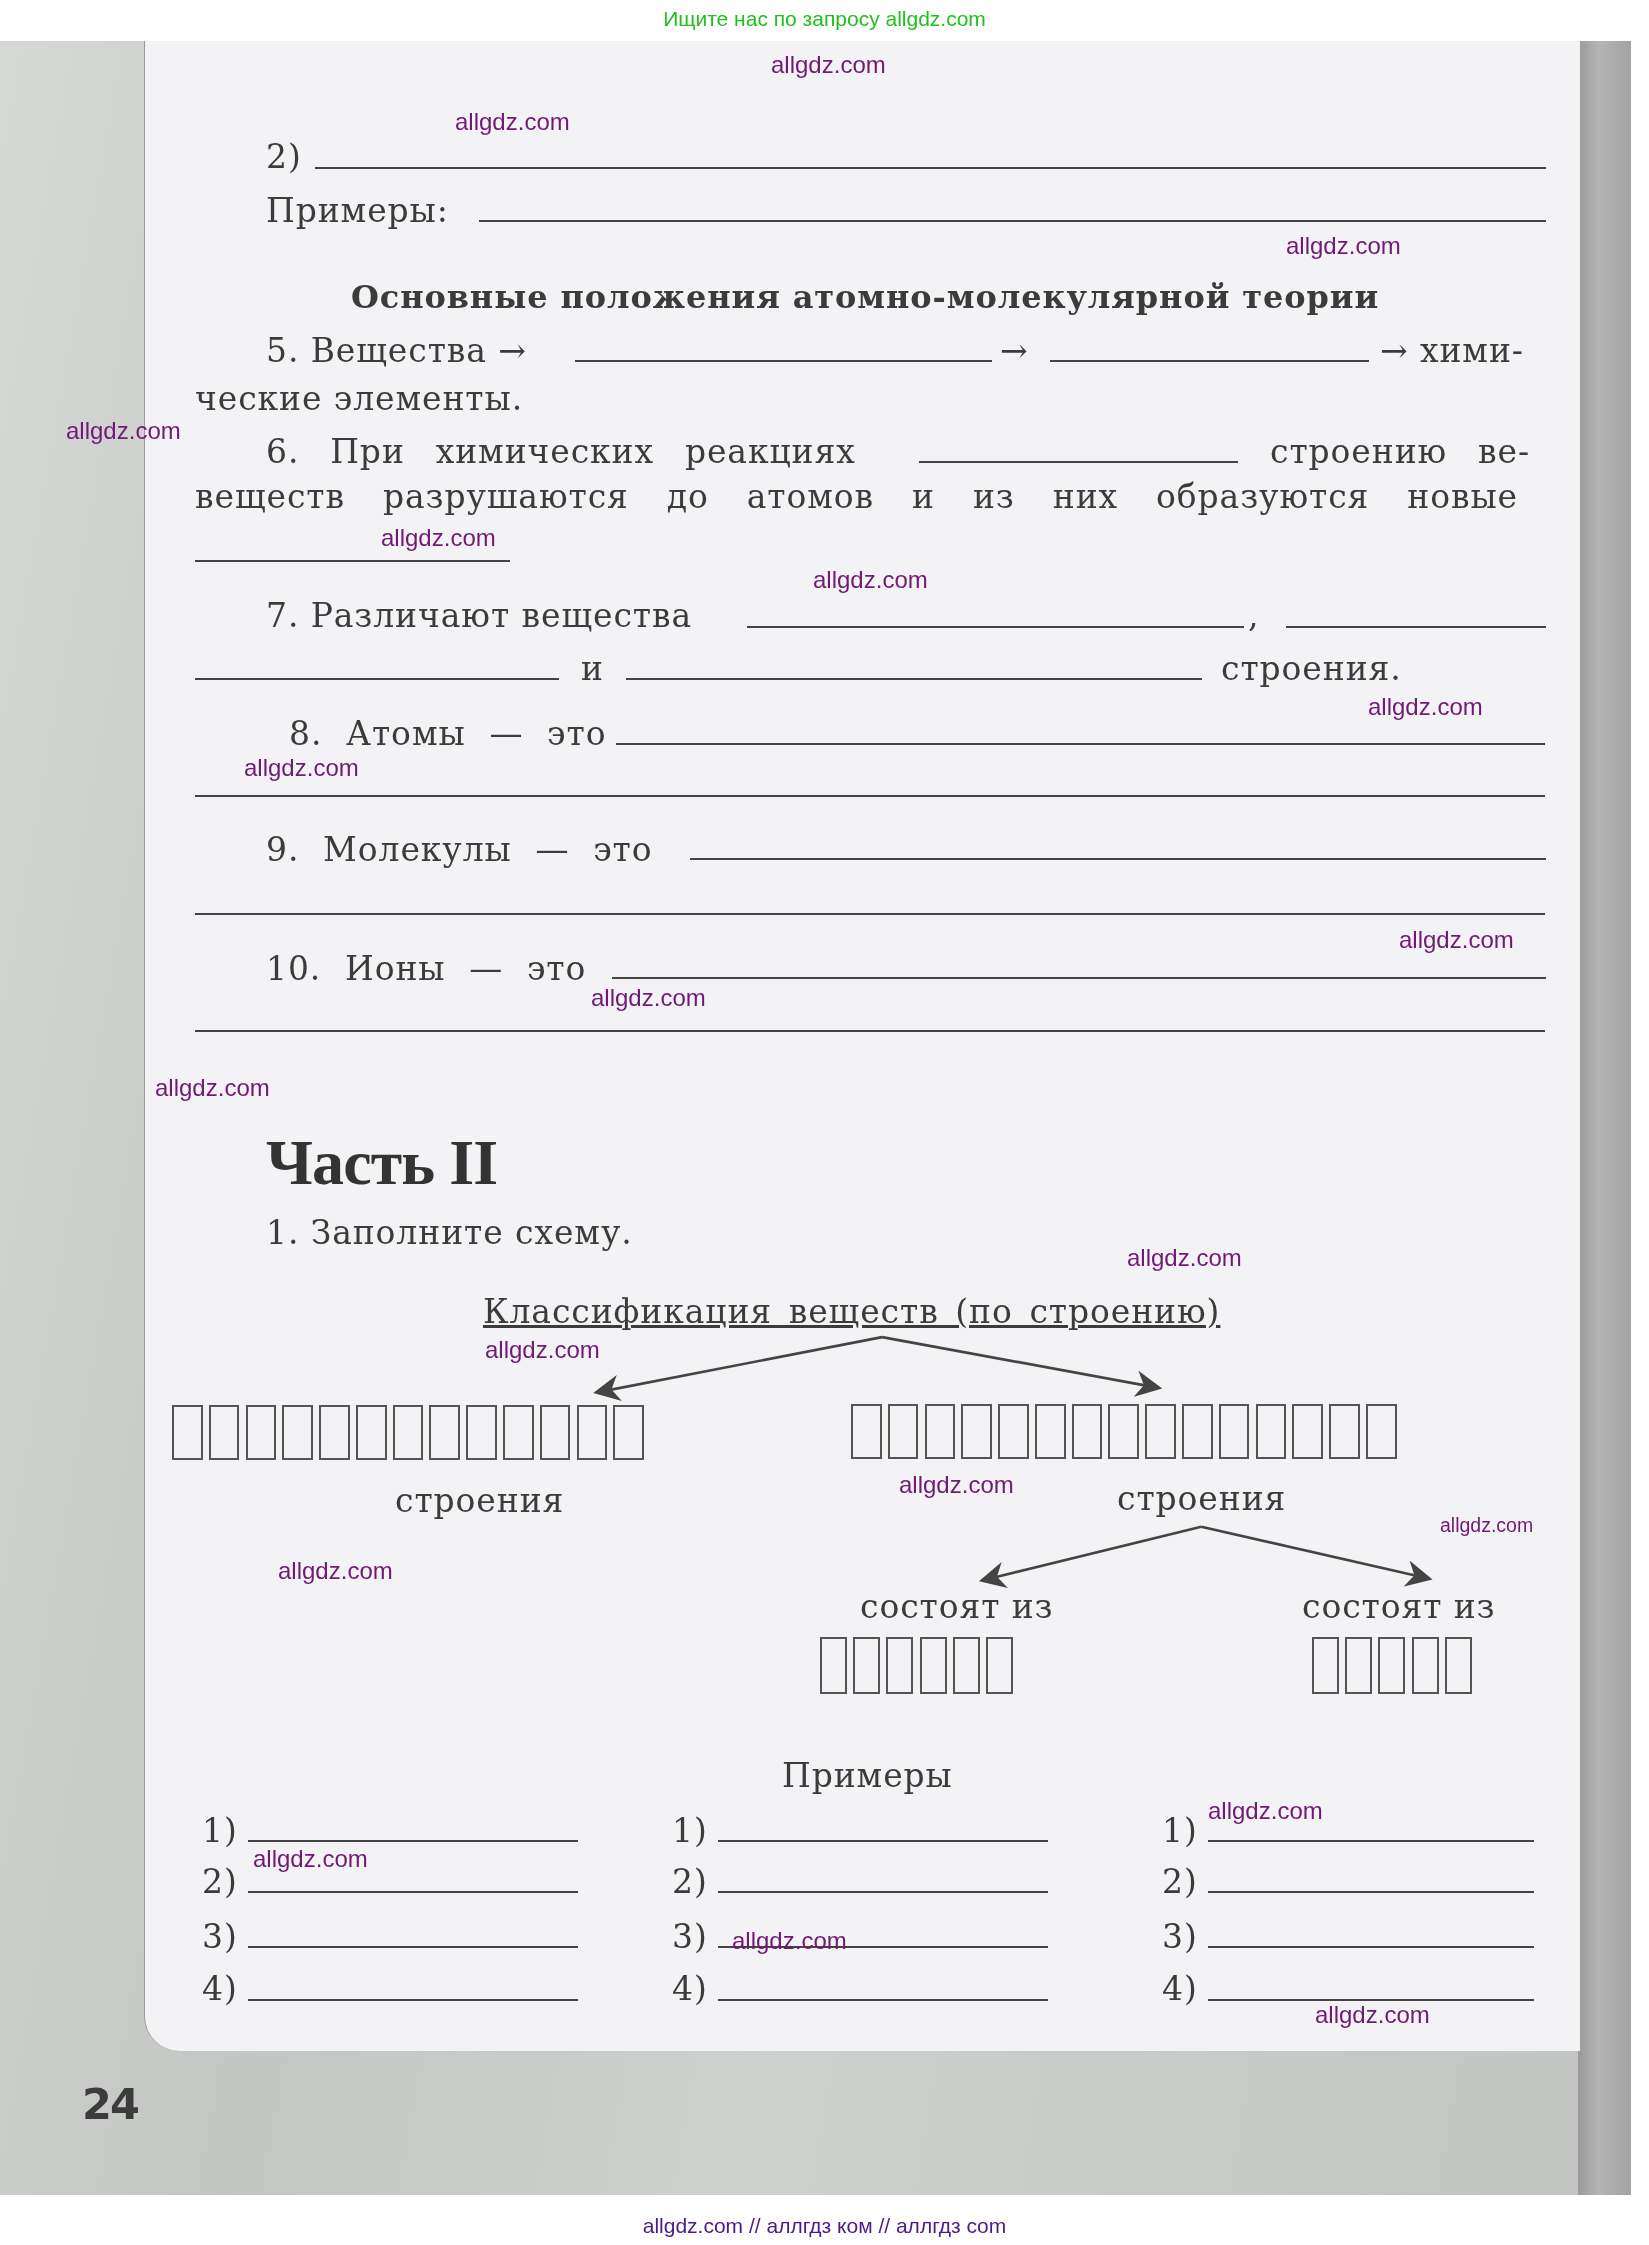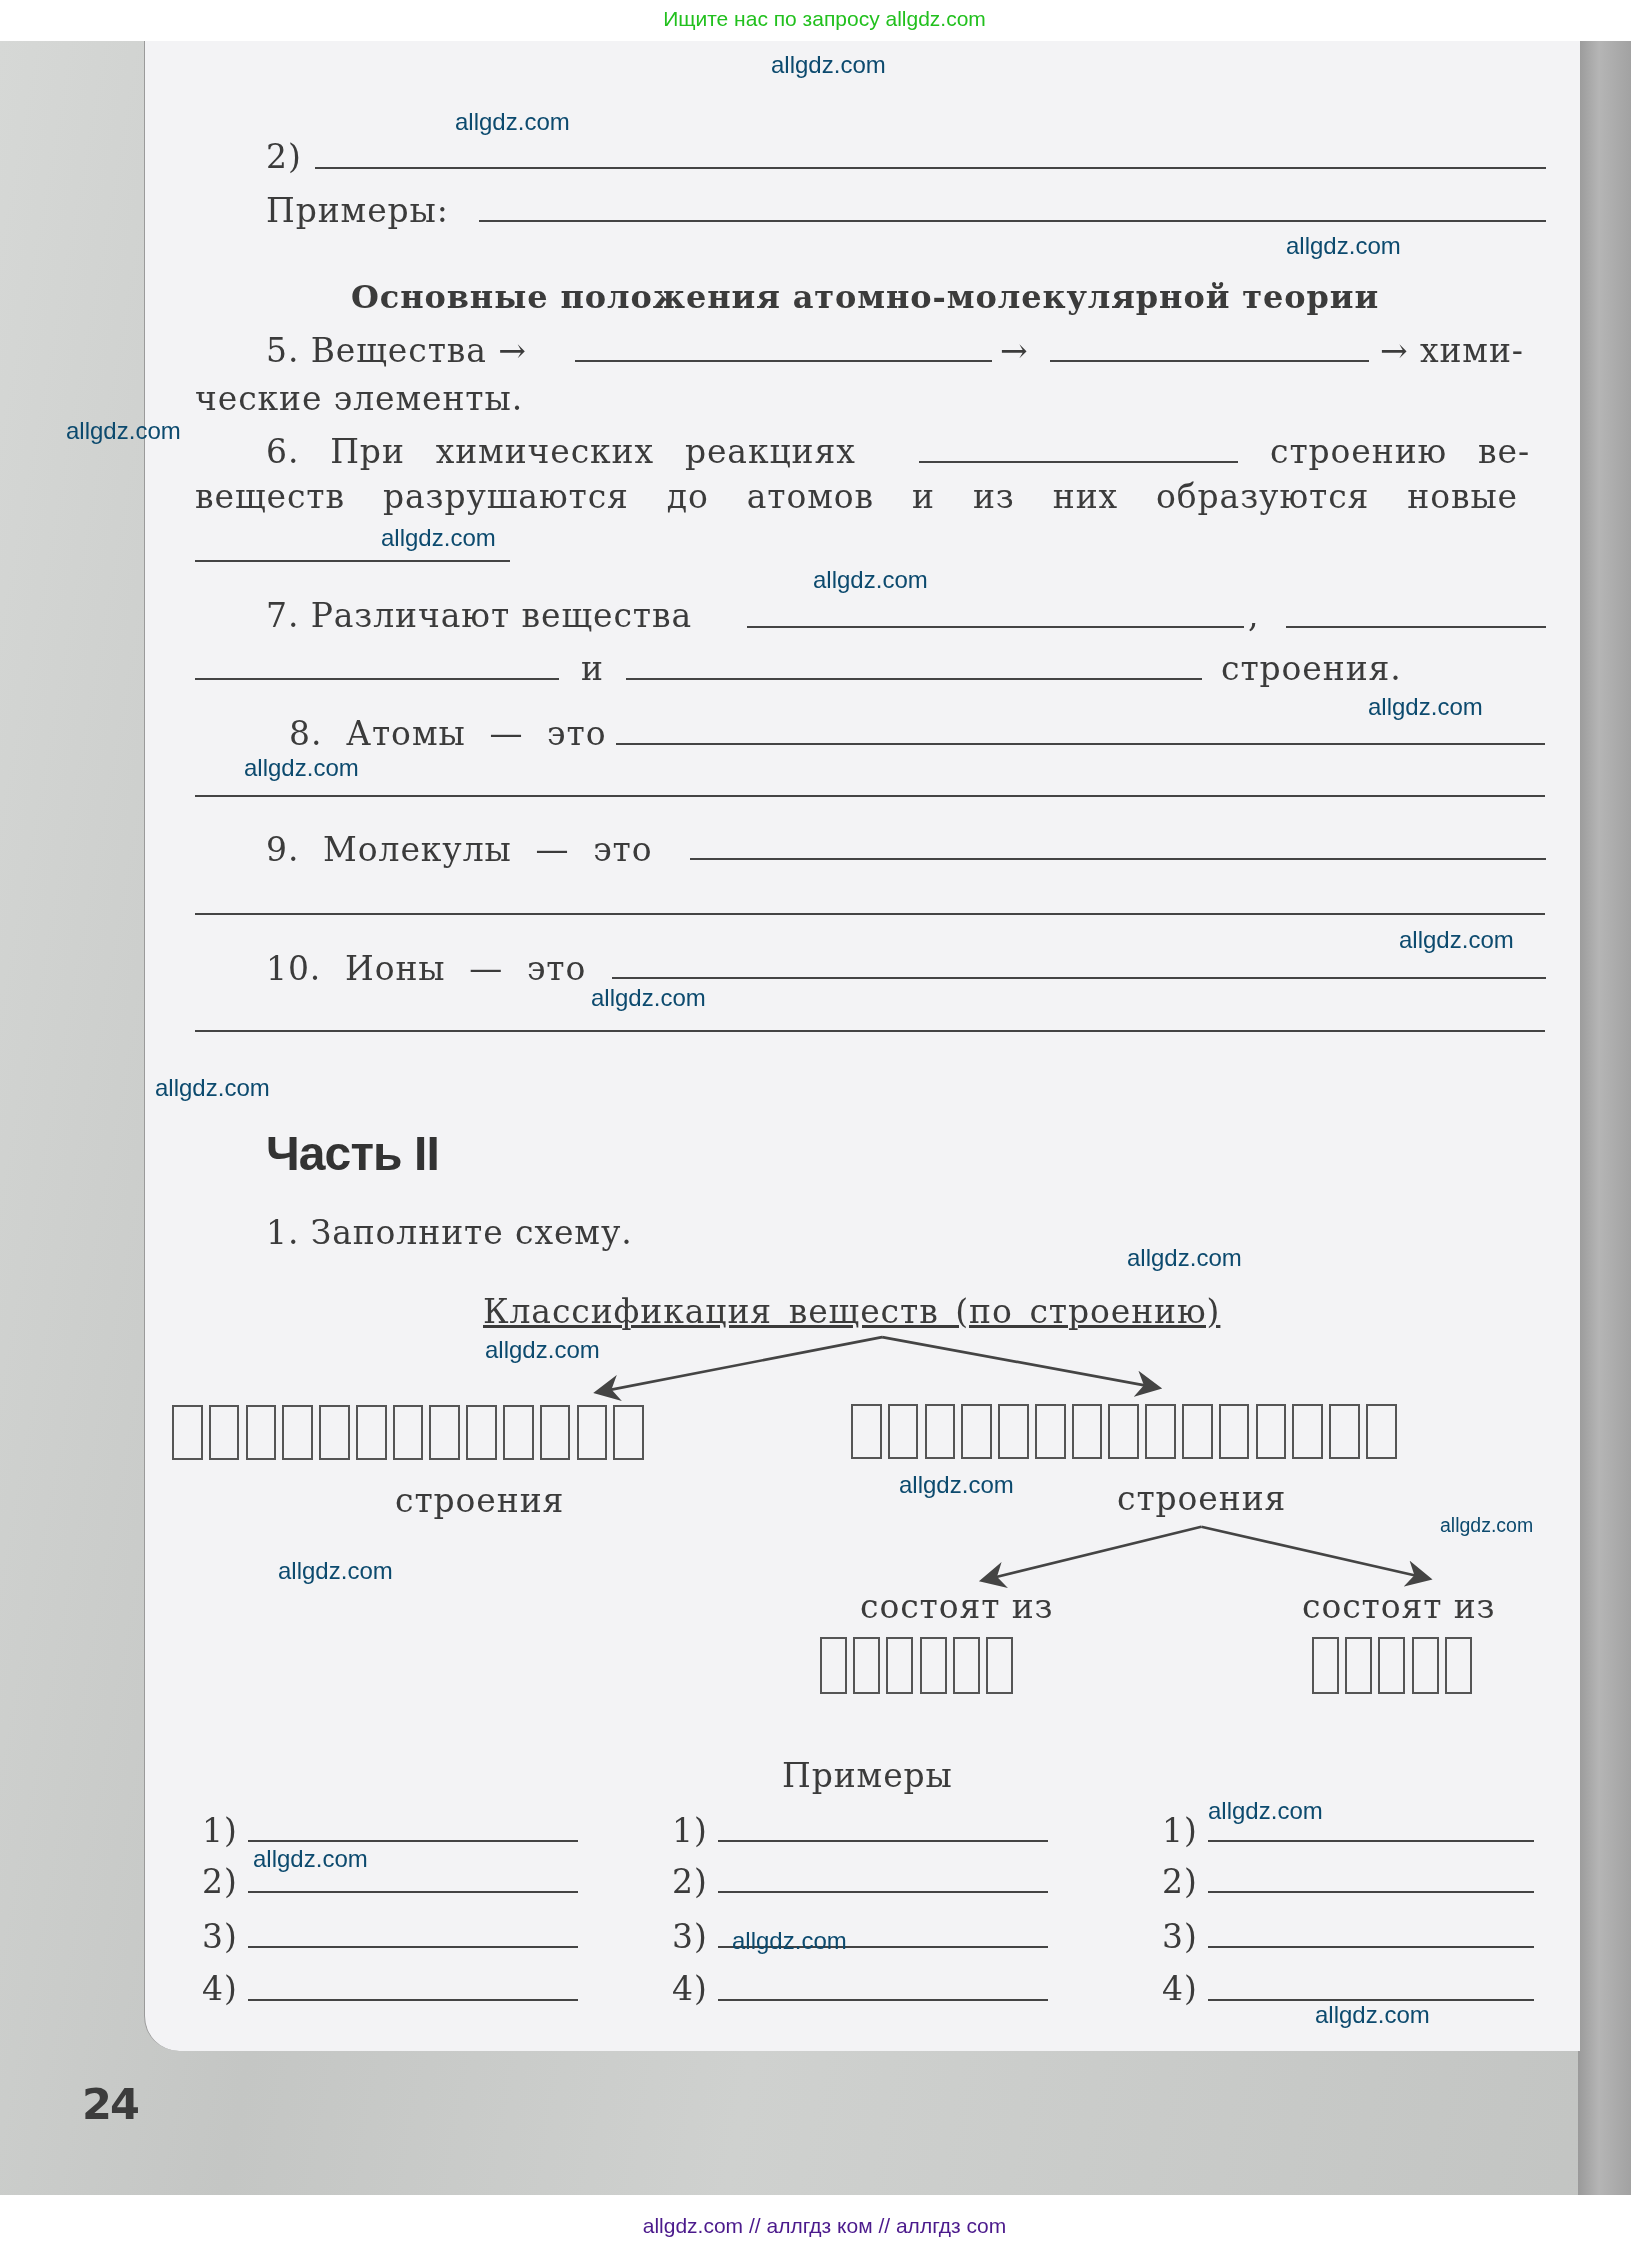--- a/index.html
+++ b/index.html
@@ -39,25 +39,25 @@
   .page-number {
     position: absolute; left: 82px; top: 2079px;
     font-family: "DejaVu Sans", sans-serif; font-weight: bold; font-size: 43px;
     color: #3c3c3c; letter-spacing: -1.8px;
   }
   .t { position: absolute; font-size: 33px; white-space: nowrap; color: #3b3b3b; letter-spacing: 0.9px; }
   .bold { font-weight: bold; }
   .blank { position: absolute; height: 0; border-bottom: 2.7px solid #444; }
   .wm {
     position: absolute; font-family: "Liberation Sans", sans-serif; font-size: 24px;
-    color: #0c4a6e; white-space: nowrap; z-index: 5;
+    color: #701a75; white-space: nowrap; z-index: 5;
   }
   .section-title {
     position: absolute; left: 266px; top: 1126px;
-    font-family: Liberation Sans, sans-serif; font-weight: bold; font-size: 48px;
+    font-family: Liberation Serif, serif; font-weight: bold; font-size: 64px;
     color: #333; letter-spacing: -0.9px;
   }
   .boxrow { position: absolute; display: flex; gap: 6.2px; }
   .box { width: 26.6px; height: 51px; border: 2.7px solid #555; background: transparent; }
   .box.small { width: 23px; height: 53px; }
   svg.arrows { position: absolute; left: 0; top: 0; width: 1649px; height: 2246px; pointer-events: none; }
 </style>
 </head>
 <body>
 

